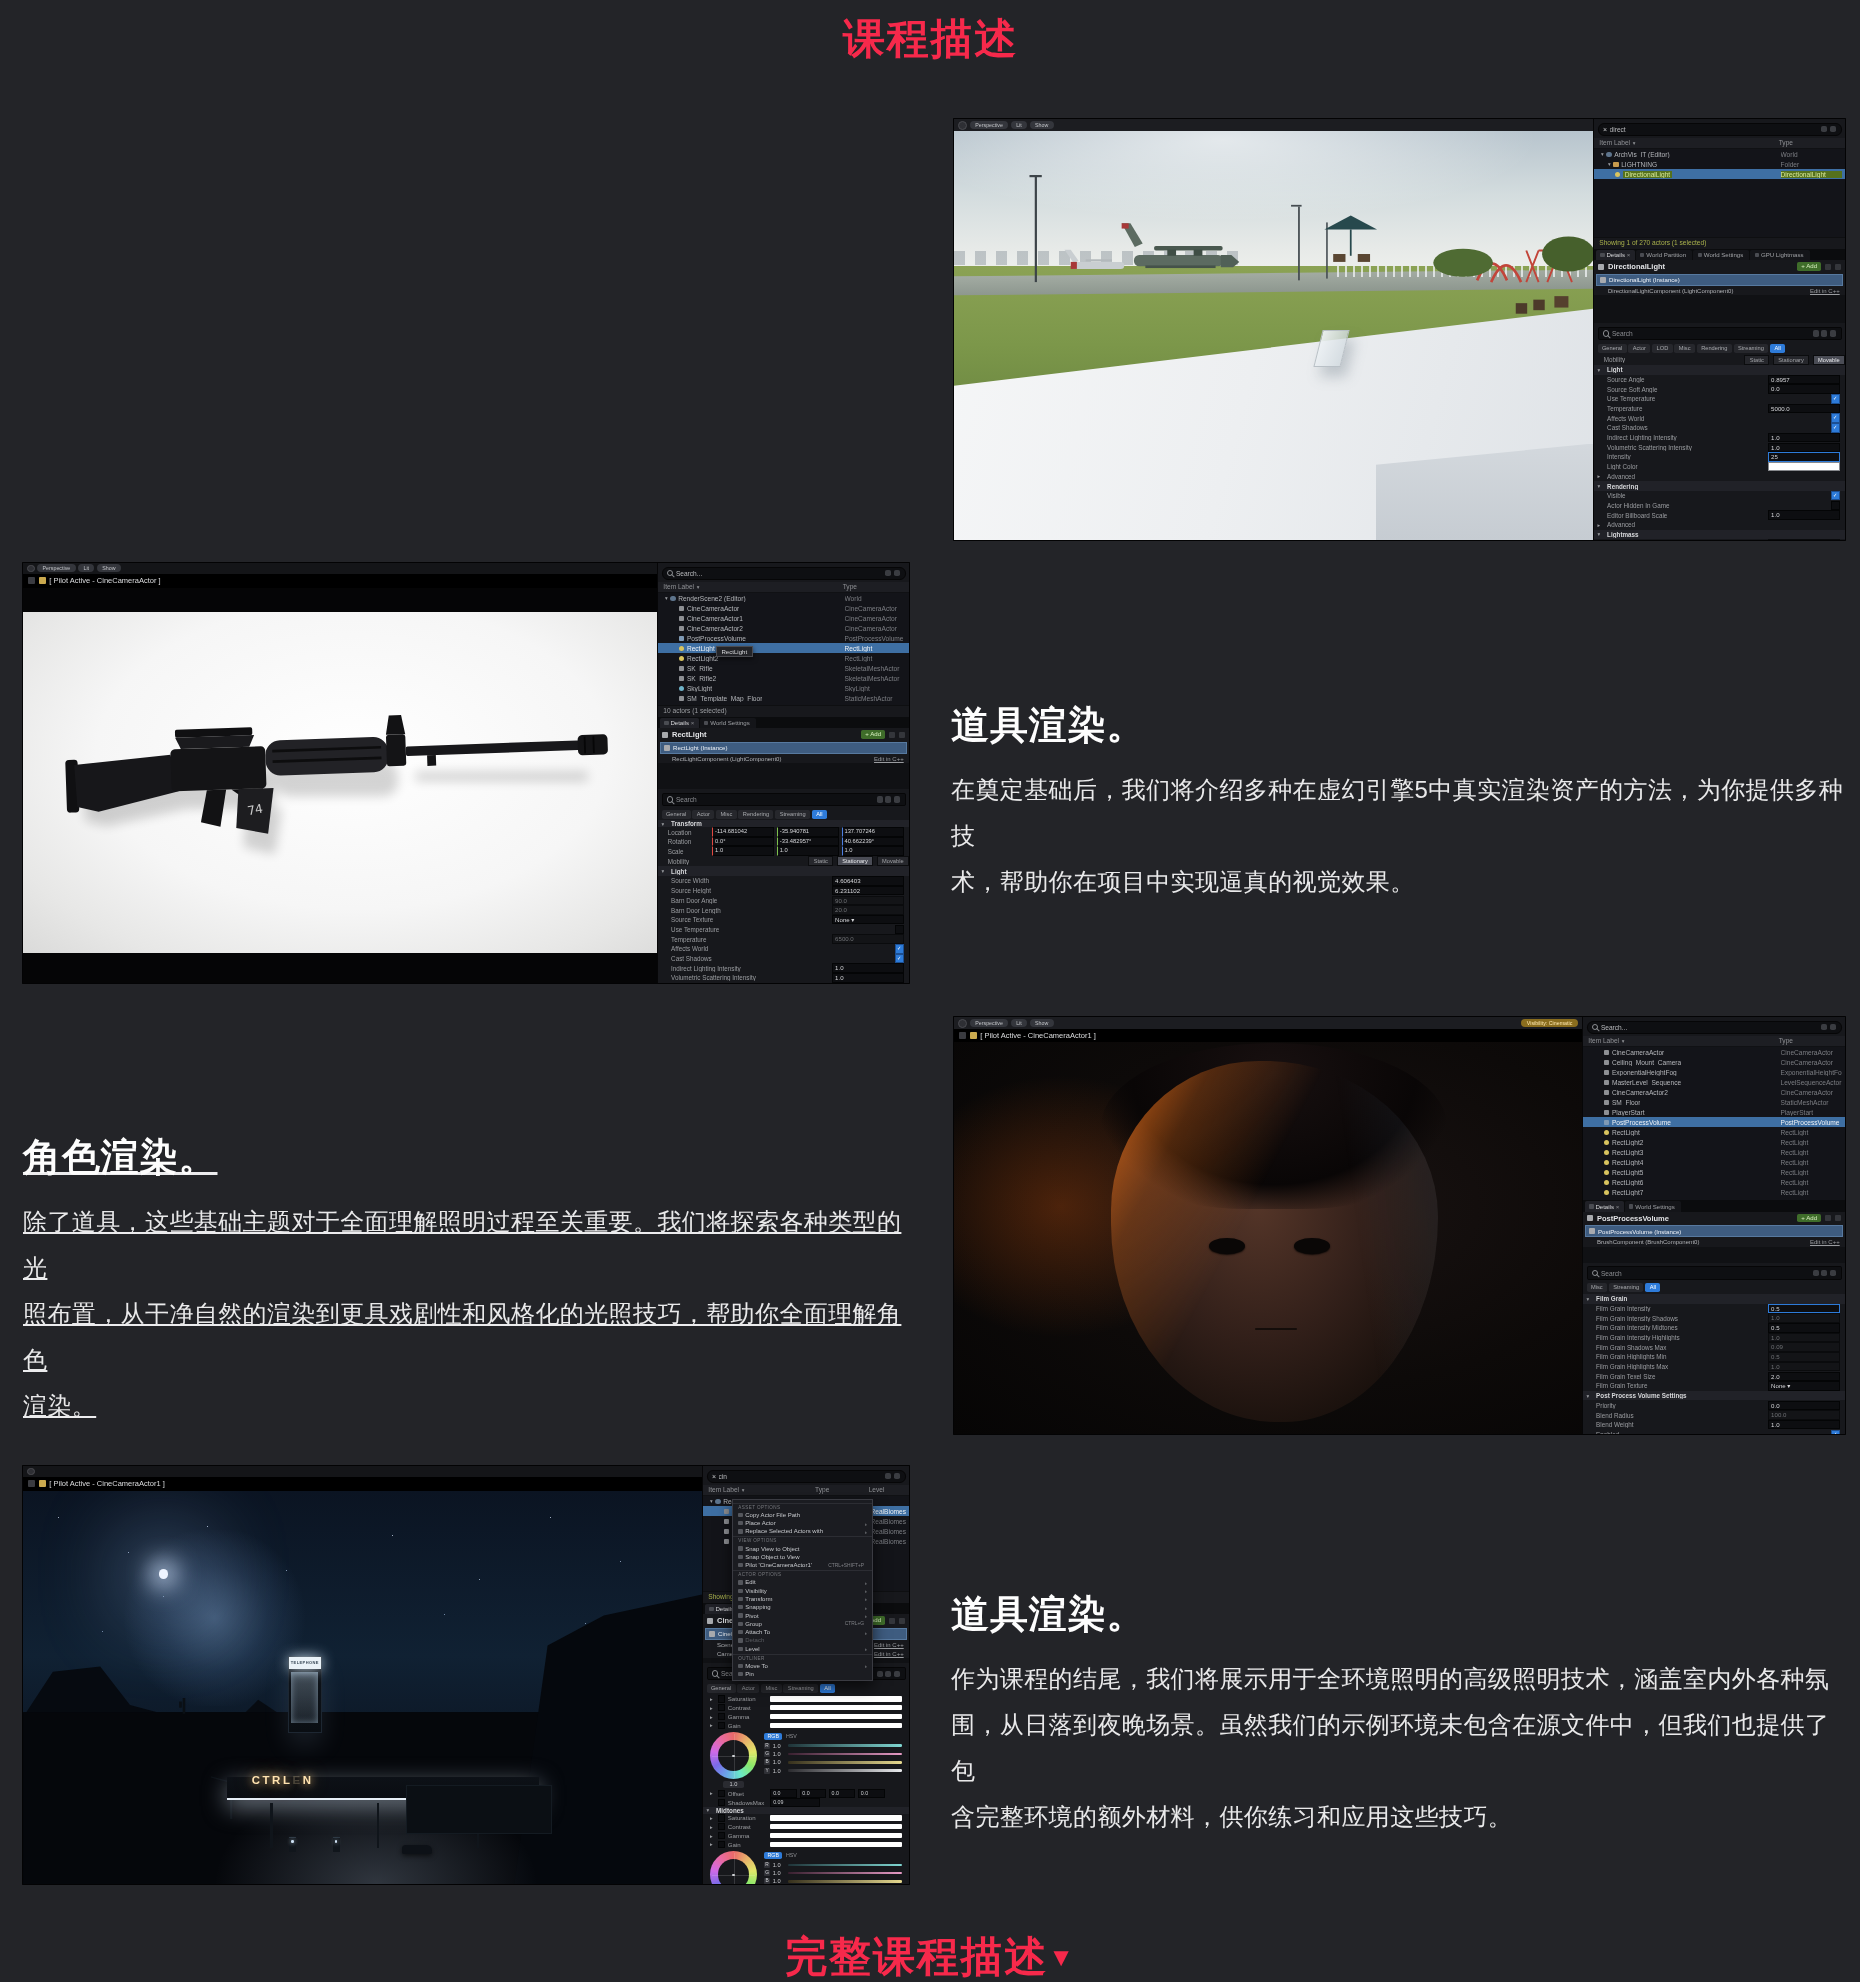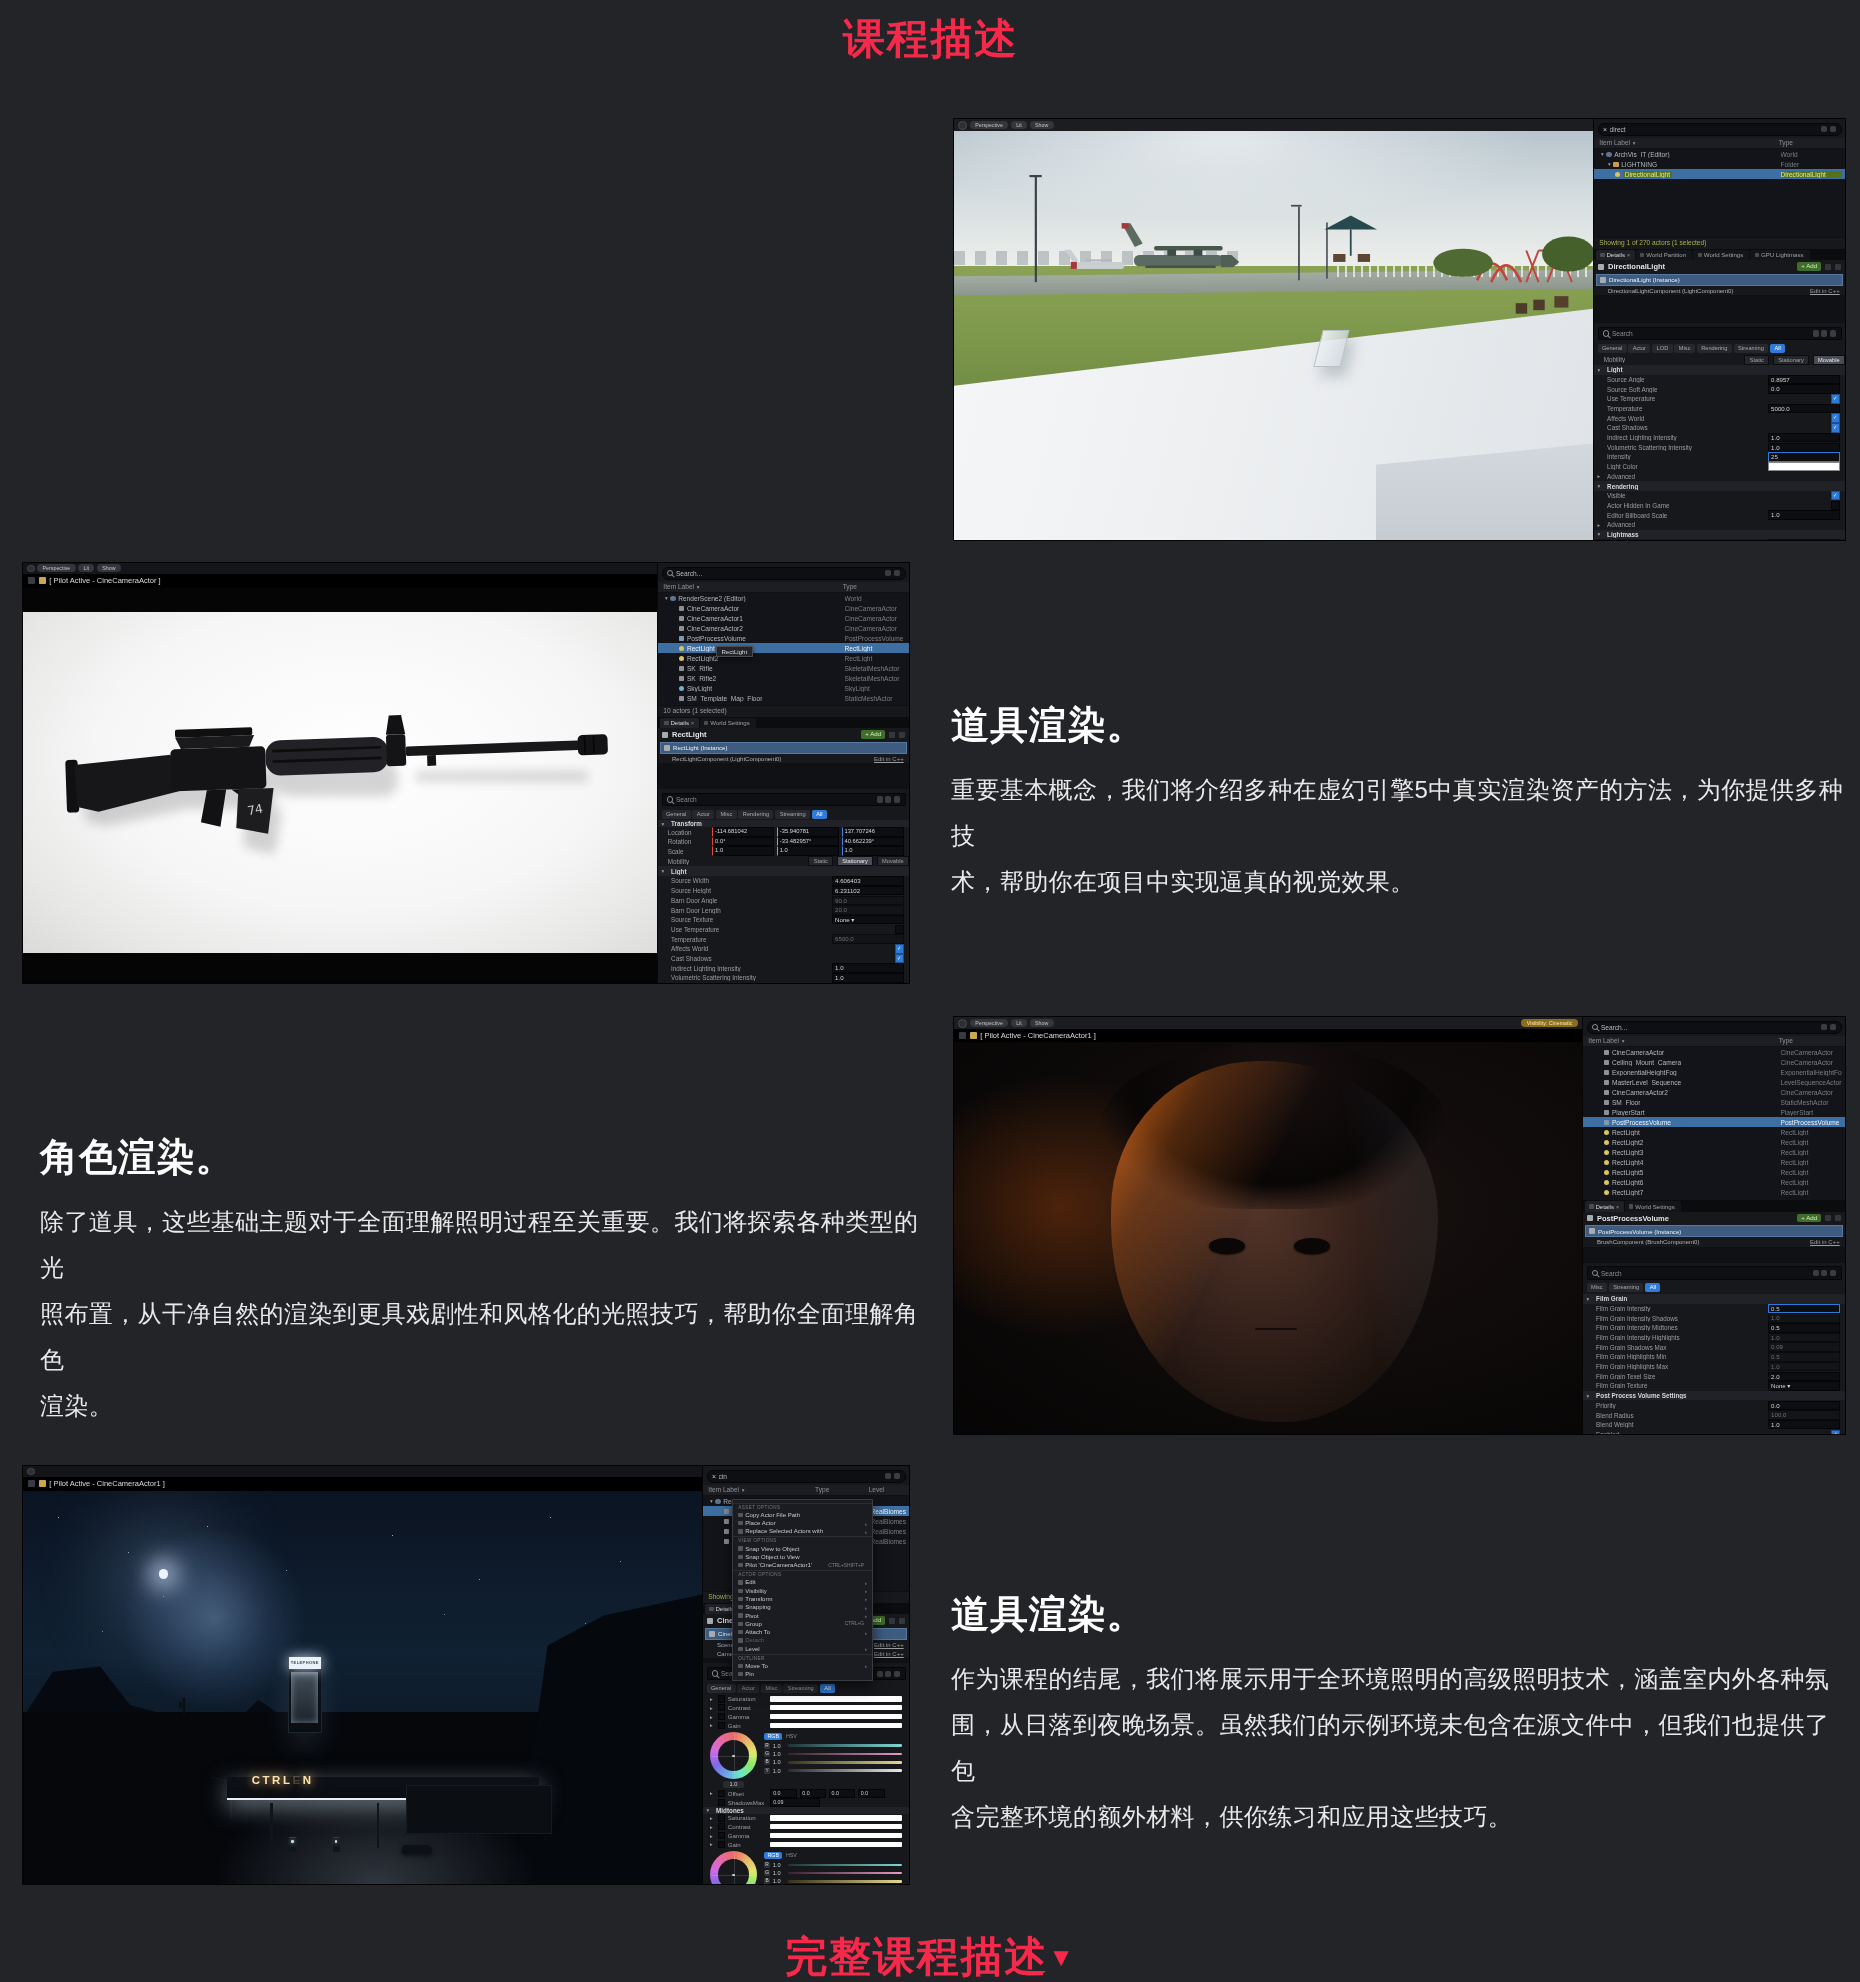--- a/index.html
+++ b/index.html
@@ -764,25 +764,25 @@
           <span class="plabel">Intensity</span>
           <span class="pval">75.0 cd</span>
         </div>
 
       </div>
   </div>
 </div>
 
 <div class="abs" style="left:951px;top:700px;width:895px;">
   <div class="sec-heading">道具渲染。</div>
-  <div class="sec-para">重要基本概念，我们将介绍多种在虚幻引擎5中真实渲染资产的方法，为你提供多种技
+  <div class="sec-para">在奠定基础后，我们将介绍多种在虚幻引擎5中真实渲染资产的方法，为你提供多种技
 术，帮助你在项目中实现逼真的视觉效果。</div>
 </div>
 
-<div class="abs" style="left:40px;top:1132px;width:891px;">
+<div class="abs" style="left:23px;top:1132px;width:891px;text-decoration:underline;">
   <div class="sec-heading">角色渲染。</div>
   <div class="sec-para">除了道具，这些基础主题对于全面理解照明过程至关重要。我们将探索各种类型的光
 照布置，从干净自然的渲染到更具戏剧性和风格化的光照技巧，帮助你全面理解角色
 渲染。</div>
 </div>
 
 <div class="fig" style="left:954px;top:1017px;width:891px;height:417px;">
   <div class="vp" style="width:628px;background:#09090a;">
     <div class="vtb" style="height:12.3px;">
       <span class="vdot"></span>

